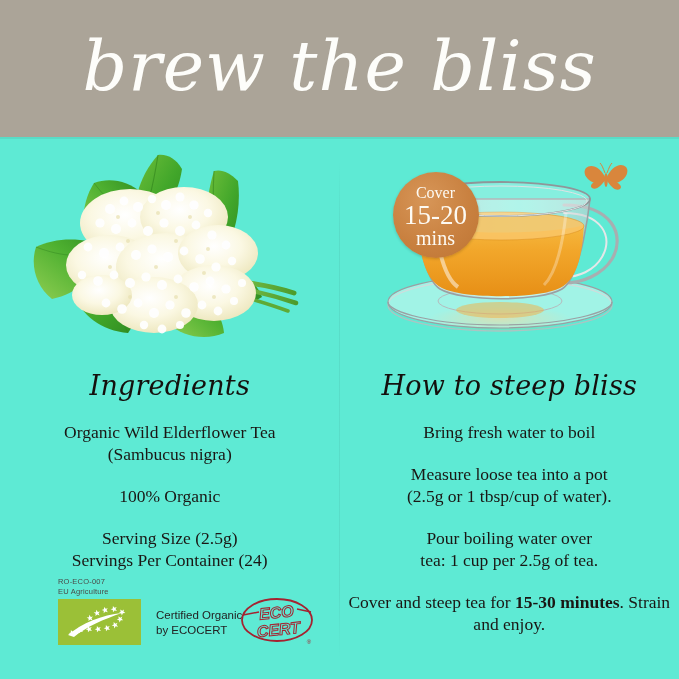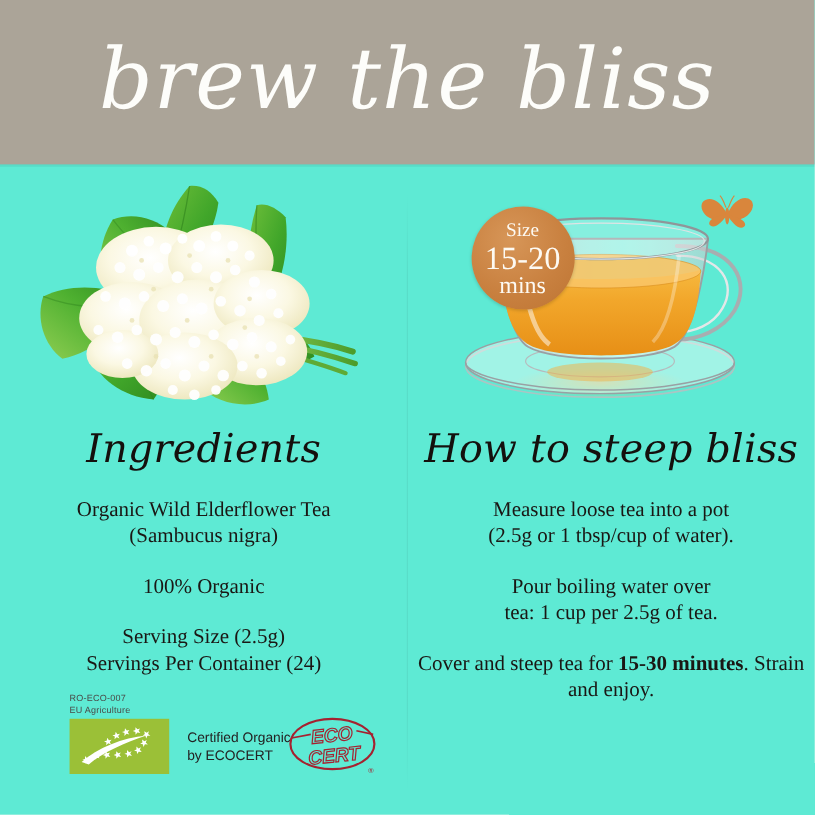--- a/index.html
+++ b/index.html
@@ -66,23 +66,23 @@
   .badge-mid{font-size:27px;line-height:29px;font-family:"Liberation Serif",serif;letter-spacing:0px;}
   .badge-bot{font-size:20px;line-height:17px;font-family:"Liberation Serif",serif;}
 
   .butterfly{position:absolute;left:243px;top:22px;z-index:6;}
 
   
   .section-title{
     text-align:center;
     font-family:"DejaVu Serif", serif;
     font-style:italic;
-    font-size:33px;
+    font-size:27px;
     color:#14100d;
-    margin-top:0;
+    margin-top:16px;
     letter-spacing:0.2px;
   }
   .para{
     text-align:center;
     font-family:"Liberation Serif", serif;
     font-size:17.5px;
     line-height:22px;
     color:#1a1714;
     margin-top:20px;
     padding:0 8px;
@@ -397,21 +397,21 @@
             <ellipse cx="151" cy="52" rx="89" ry="17" fill="#ffffff" opacity="0.25"></ellipse>
             <ellipse cx="151" cy="52" rx="89" ry="17" fill="none" stroke="#8f9699" stroke-width="1.8"></ellipse>
             <ellipse cx="151" cy="54" rx="86" ry="15" fill="none" stroke="#dfe3e4" stroke-width="1"></ellipse>
 
             <path d="M84 66 C88 108 96 132 108 140" fill="none" stroke="#ffffff" stroke-width="4" opacity="0.5"></path>
             <path d="M216 66 C212 104 204 128 194 138" fill="none" stroke="#ffffff" stroke-width="3" opacity="0.3"></path>
           </svg>
         </div>
 
         <div class="badge">
-          <div class="badge-top">Size</div>
+          <div class="badge-top">Cover</div>
           <div class="badge-mid">15-20</div>
           <div class="badge-bot">mins</div>
         </div>
 
         <div class="butterfly">
           <svg width="46" height="34" viewBox="0 0 46 34">
             <g fill="#d9863c">
               <path d="M23 18 C18 6 8 2 3 7 C-1 12 4 20 12 22 C16 23 20 22 23 18 Z"></path>
               <path d="M23 18 C28 5 38 1 43 6 C47 11 42 20 33 22 C28 23 25 22 23 18 Z"></path>
               <path d="M23 18 C19 24 13 30 9 27 C6 25 10 20 16 19 C19 18 21 18 23 18 Z"></path>
@@ -421,20 +421,23 @@
             <g stroke="#d9863c" stroke-width="1" fill="none">
               <path d="M22 12 C20 7 19 4 17 2"></path>
               <path d="M24 12 C26 7 27 4 29 2"></path>
             </g>
           </svg>
         </div>
       </div>
 
       <div class="section-title">How to steep bliss</div>
 
+      <div class="para">
+        <div>Bring fresh water to boil</div>
+      </div>
 
       <div class="para">
         <div>Measure loose tea into a pot</div>
         <div>(2.5g or 1 tbsp/cup of water).</div>
       </div>
 
       <div class="para">
         <div>Pour boiling water over</div>
         <div>tea: 1 cup per 2.5g of tea.</div>
       </div>

